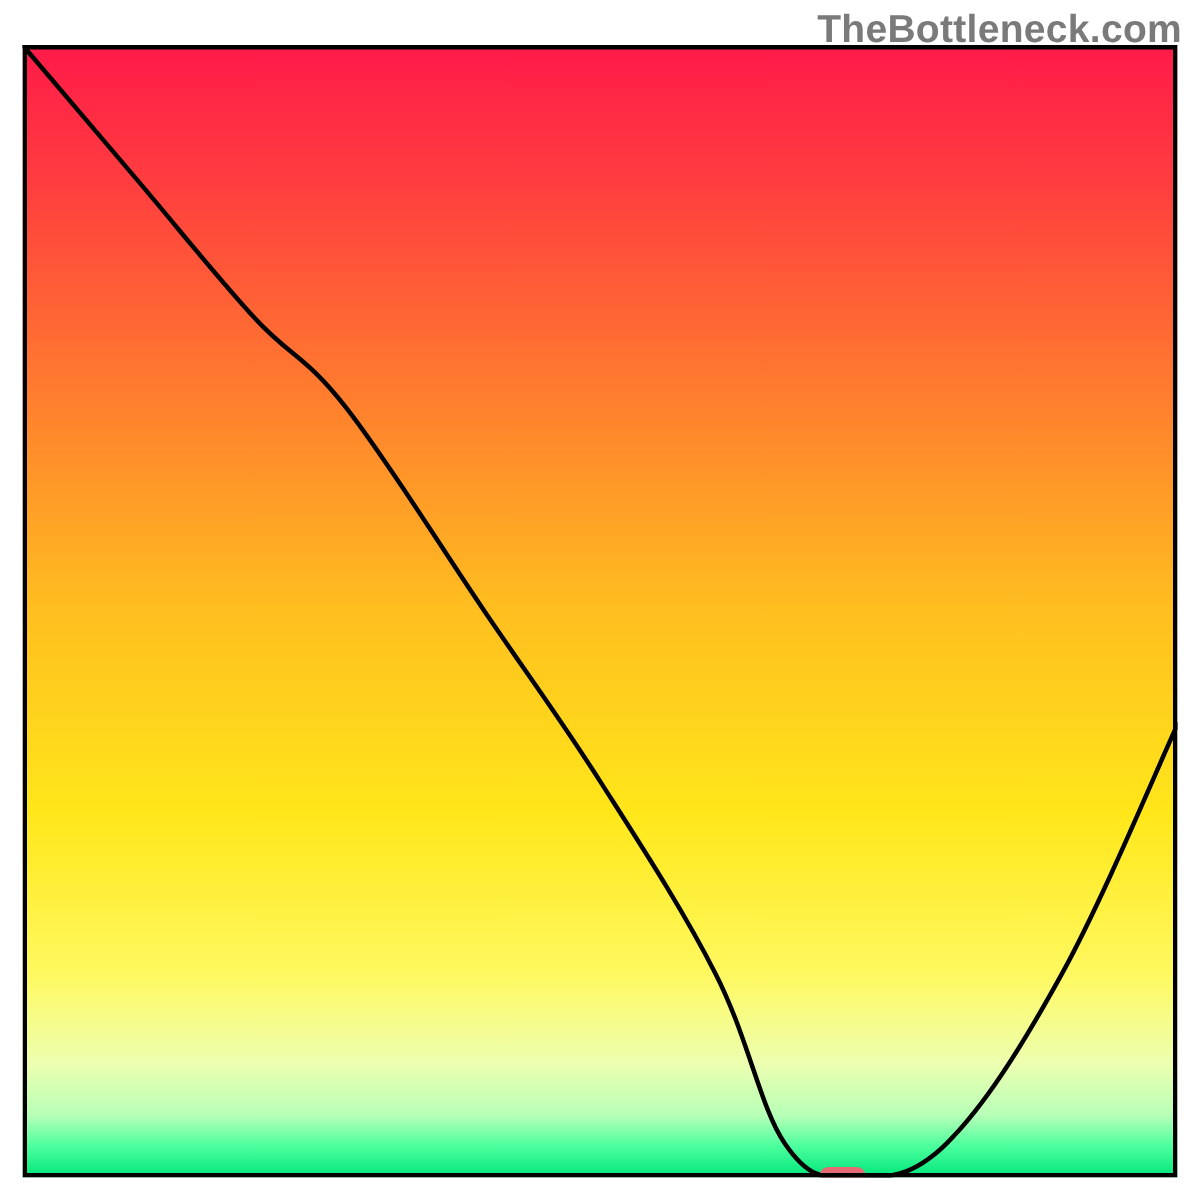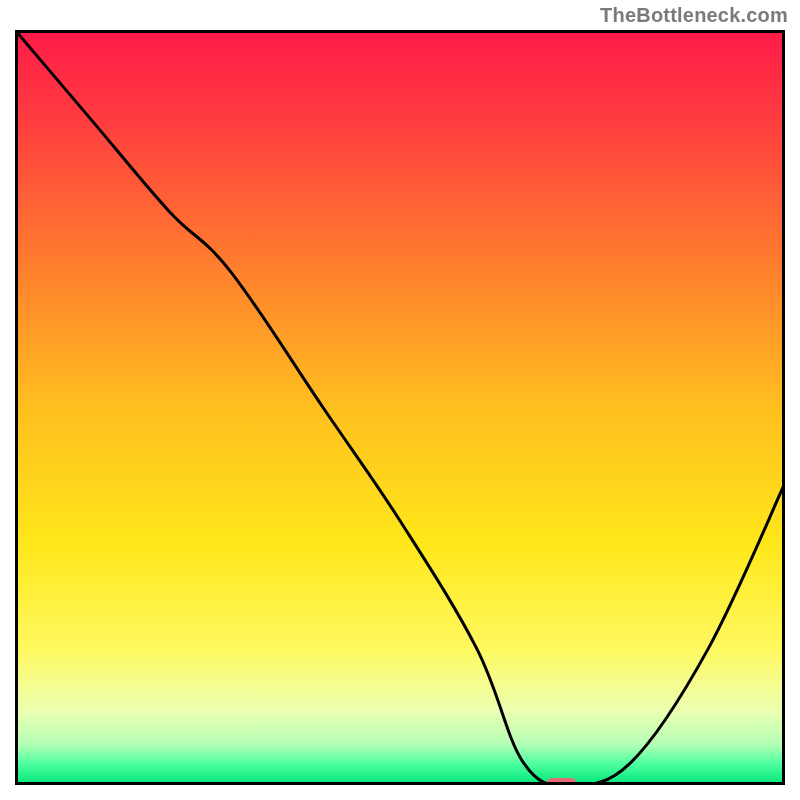--- a/index.html
+++ b/index.html
@@ -12,21 +12,21 @@
   }
   .stage {
     position: relative;
     width: 800px;
     height: 800px;
   }
   .watermark {
     position: absolute;
     top: 4px;
     right: 12px;
-    font-size: 20px;
+    font-size: 26px;
     font-weight: 600;
     color: #7a7a7a;
     letter-spacing: 0.2px;
     user-select: none;
   }
   .plot {
     position: absolute;
     left: 15px;
     top: 30px;
     width: 770px;

